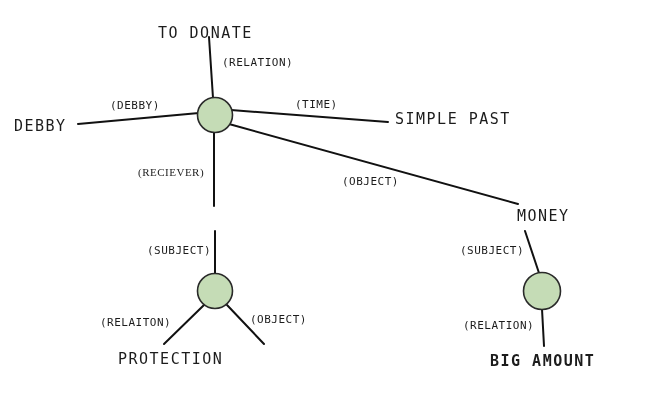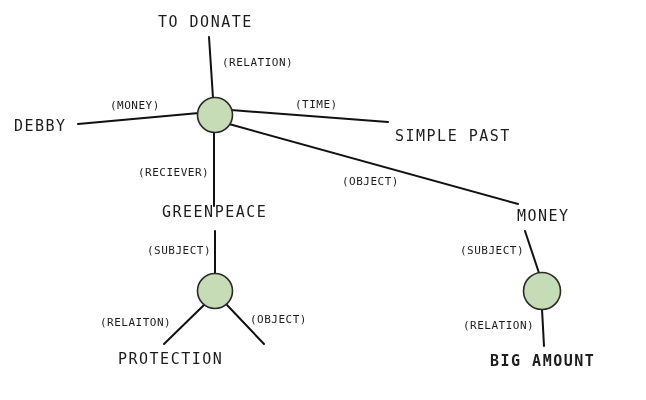--- a/index.html
+++ b/index.html
@@ -18,33 +18,33 @@
   .hub{fill:var(--hub_fill);stroke:var(--hub_stroke);stroke-width:1.6;}
   .node-label{
     position:absolute; font-size:15px; line-height:1; letter-spacing:1.5px;
     white-space:nowrap; color:var(--text);
   }
   .rel-label{
     position:absolute; font-size:11px; line-height:1; letter-spacing:0.5px;
     white-space:nowrap; color:var(--text);text-align:center;
   }
   
-  .lbl-to-donate   {left:158px; top:15px;}
+  .lbl-to-donate   {left:158px; top:26px;}
   .lbl-debby       {left:14px;  top:119px;}
-  .lbl-simple-past {left:395px; top:112px;margin-top:17px;}
+  .lbl-simple-past {left:395px; top:112px;}
   .lbl-greenpeace  {left:162px; top:205px;}
   .lbl-money       {left:493px; top:209px;margin-left:24px;}
   .lbl-protection  {left:78px;  top:352px;margin-left:40px;}
   .lbl-environment {left:238px; top:352px;}
   .lbl-big-amount  {left:490px; top:354px;font-weight:bold;}
   
   .rel-relation-main {left:222px; top:57px;}
   .rel-agent         {left:110px; top:100px;}
   .rel-time          {left:283px; top:99px;margin-left:12px;}
-  .rel-reciever      {left:138px; top:167px;}
+  .rel-reciever      {left:138px; top:167px;font-family:Liberation Serif, serif;}
   .rel-object-main   {left:342px; top:176px;}
   .rel-subject-left  {left:147px; top:245px;}
   .rel-relaiton      {left:100px; top:317px;}
   .rel-object-left   {left:250px; top:314px;}
   .rel-subject-right {left:460px; top:245px;}
   .rel-relation-right{left:463px; top:320px;}
 </style>
 </head>
 <body>
 
@@ -66,27 +66,26 @@
     <g>
       <circle class="hub" cx="215" cy="115" r="17.5"></circle>
       <circle class="hub" cx="215" cy="291" r="17.5"></circle>
       <circle class="hub" cx="542" cy="291" r="18.5"></circle>
     </g>
   </svg>
 
   <div class="node-label lbl-to-donate">TO DONATE</div>
   <div class="node-label lbl-debby">DEBBY</div>
   <div class="node-label lbl-simple-past">SIMPLE PAST</div>
-  <div class="node-label lbl-greenpeace">GREENPEACE</div>
   <div class="node-label lbl-money">MONEY</div>
   <div class="node-label lbl-protection">PROTECTION</div>
   <div class="node-label lbl-big-amount">BIG AMOUNT</div>
 
   <div class="rel-label rel-relation-main">(RELATION)</div>
-  <div class="rel-label rel-agent">(MONEY)</div>
+  <div class="rel-label rel-agent">(DEBBY)</div>
   <div class="rel-label rel-time">(TIME)</div>
   <div class="rel-label rel-reciever">(RECIEVER)</div>
   <div class="rel-label rel-object-main">(OBJECT)</div>
   <div class="rel-label rel-subject-left">(SUBJECT)</div>
   <div class="rel-label rel-relaiton">(RELAITON)</div>
   <div class="rel-label rel-object-left">(OBJECT)</div>
   <div class="rel-label rel-subject-right">(SUBJECT)</div>
   <div class="rel-label rel-relation-right">(RELATION)</div>
 
 </div>

